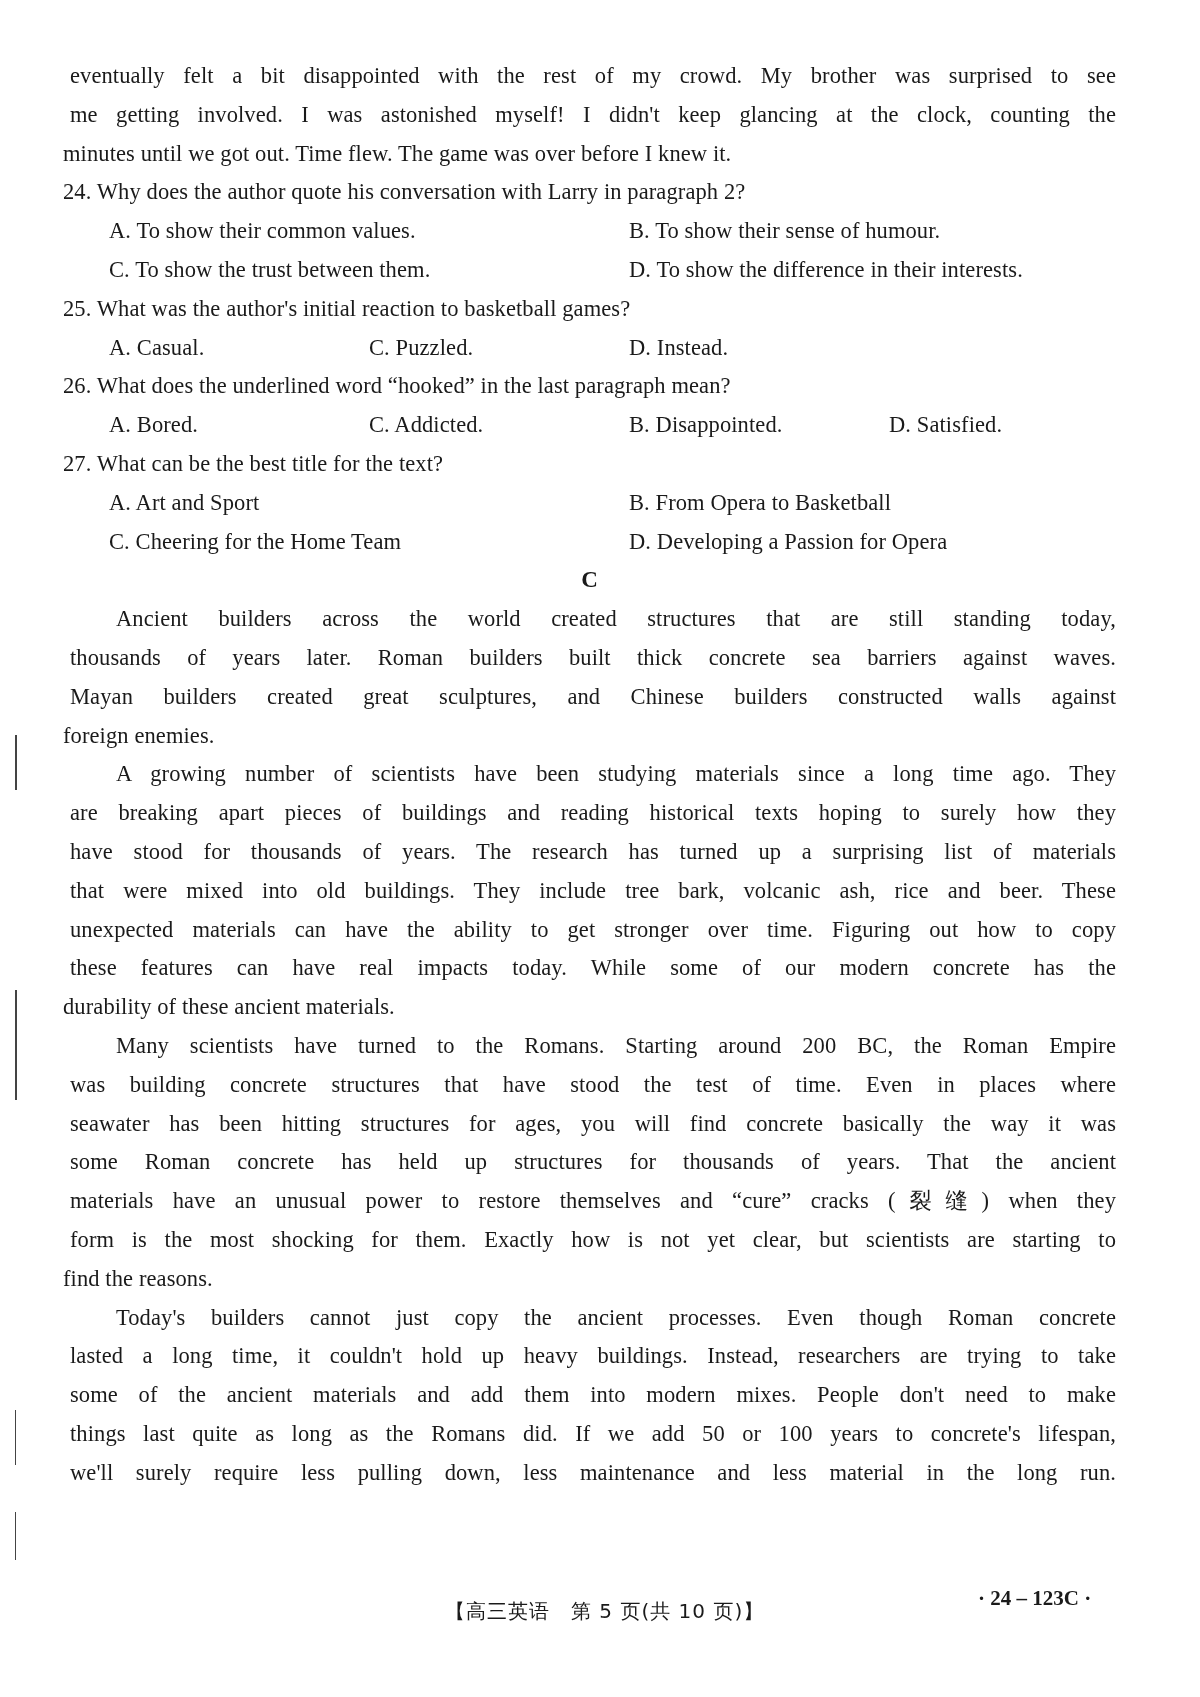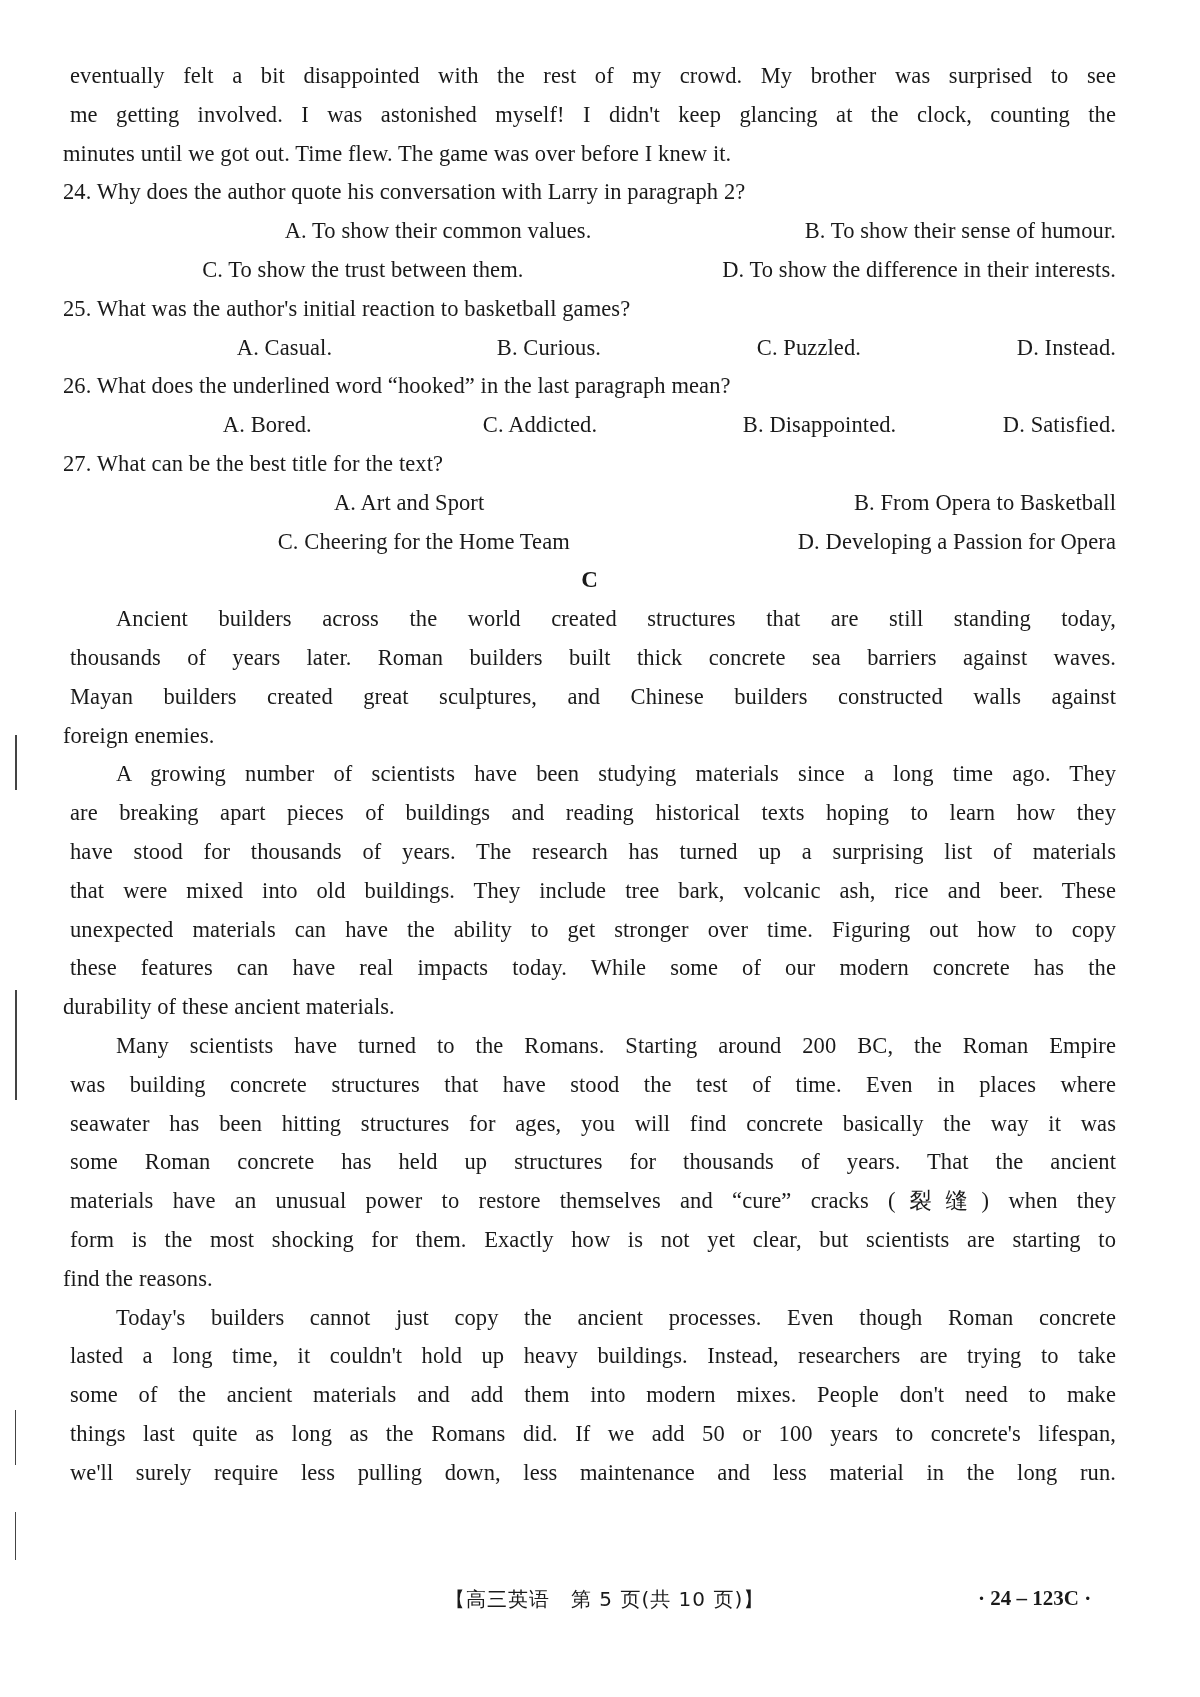--- a/index.html
+++ b/index.html
@@ -2,27 +2,27 @@
 <html><head>
 <meta charset="utf-8">
 <style>
   html, body { margin: 0; padding: 0; background: #ffffff; }
   body { width: 1200px; height: 1697px; position: relative; overflow: hidden;
          font-family: "Liberation Serif", "DejaVu Serif", serif; color: #1a1a1a; }
   .page { position: absolute; left: 63px; top: 57px; width: 1053px; }
   .line { height: 38.8px; line-height: 38.8px; font-size: 22.5px; white-space: nowrap; letter-spacing: 0.1px; }
   .just { text-align: justify; text-align-last: justify; margin-left: 7px; }
   .indent { padding-left: 46px; font-family: Liberation Serif, serif; }
-  .opts { display: flex; padding-left: 46px; justify-content: flex-end; }
+  .opts { display: flex; padding-left: 46px; }
   .opt2 { width: 520px; }
   .opt4 { width: 260px; }
   .heading { text-align: center; font-weight: bold; font-size: 23px; }
   .footer { position: absolute; top: 1582px; left: 0; width: 1200px; height: 32px; font-size: 20px;
             font-family: "DejaVu Sans", sans-serif; }
-  .footer .center { position: absolute; left: 445px; top: 4px; letter-spacing: 1px; }
+  .footer .center { position: absolute; left: 445px; top: 16px; letter-spacing: 1px; }
   .footer .code { position: absolute; left: 978px; top: 4px; font-family: "Liberation Serif", serif; font-size: 21px; font-weight: bold; }
   .margin-mark { position: absolute; left: 15px; width: 2px; background: #444; }
 </style>
 </head>
 <body>
 
 <div class="page">
 
   <div>
     <div class="line just">eventually felt a bit disappointed with the rest of my crowd. My brother was surprised to see</div>
@@ -45,21 +45,20 @@
     </div>
   </div>
 
   <div>
     <div class="line">
       <span>25.</span>
       <span>What was the author's initial reaction to basketball games?</span>
     </div>
     <div class="line opts">
       <span class="opt4">A. Casual.</span>
-      <span class="opt4">B. Curious.</span>
       <span class="opt4">C. Puzzled.</span>
       <span>D. Instead.</span>
     </div>
   </div>
 
   <div>
     <div class="line">
       <span>26.</span>
       <span>What does the underlined word “hooked” in the last paragraph mean?</span>
     </div>
@@ -90,21 +89,21 @@
 
   <div>
     <div class="line just indent">Ancient builders across the world created structures that are still standing today,</div>
     <div class="line just">thousands of years later. Roman builders built thick concrete sea barriers against waves.</div>
     <div class="line just">Mayan builders created great sculptures, and Chinese builders constructed walls against</div>
     <div class="line">foreign enemies.</div>
   </div>
 
   <div>
     <div class="line just indent">A growing number of scientists have been studying materials since a long time ago. They</div>
-    <div class="line just">are breaking apart pieces of buildings and reading historical texts hoping to learn how they</div>
+    <div class="line just">are breaking apart pieces of buildings and reading historical texts hoping to surely how they</div>
     <div class="line just">have stood for thousands of years. The research has turned up a surprising list of materials</div>
     <div class="line just">that were mixed into old buildings. They include tree bark, volcanic ash, rice and beer. These</div>
     <div class="line just">unexpected materials can have the ability to get stronger over time. Figuring out how to copy</div>
     <div class="line just">these features can have real impacts today. While some of our modern concrete has the</div>
     <div class="line">durability of these ancient materials.</div>
   </div>
 
   <div>
     <div class="line just indent">Many scientists have turned to the Romans. Starting around 200 BC, the Roman Empire</div>
     <div class="line just">was building concrete structures that have stood the test of time. Even in places where</div>

